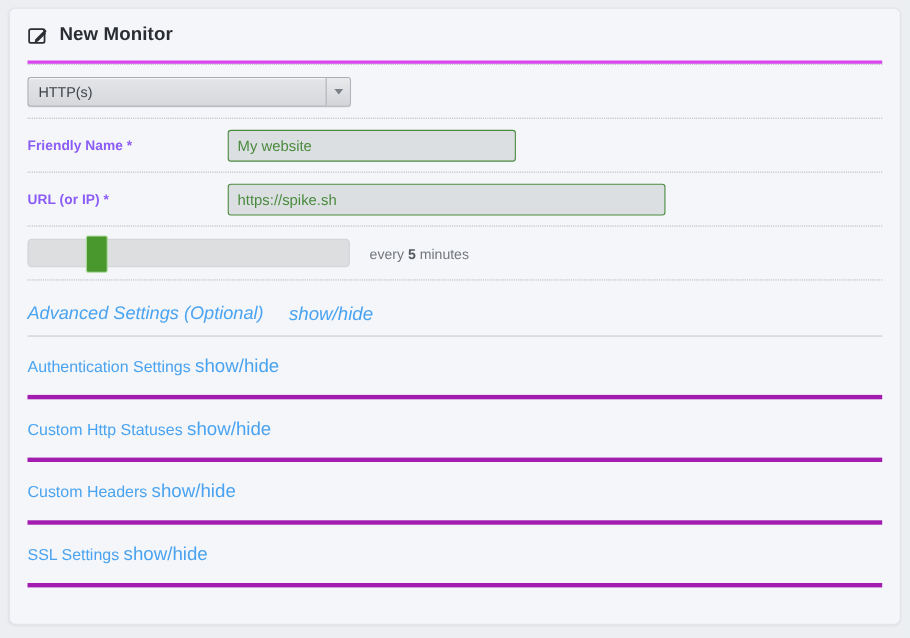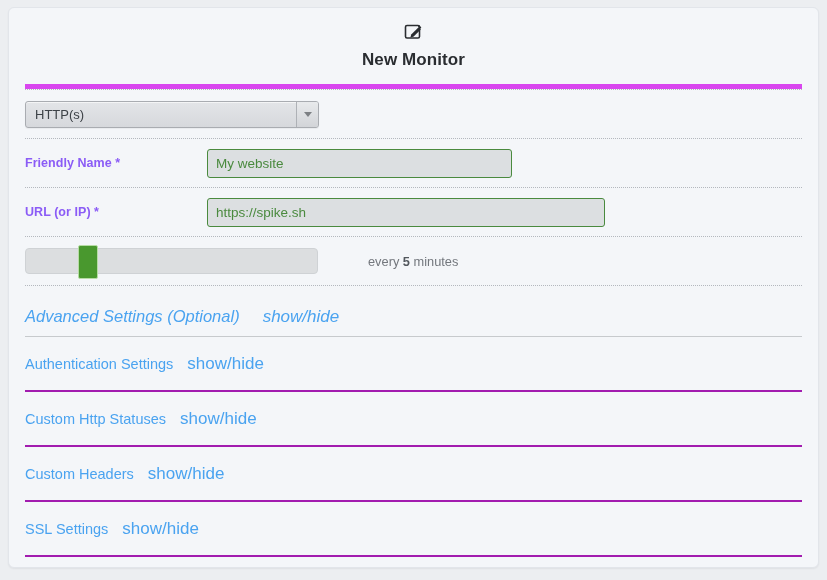--- a/index.html
+++ b/index.html
@@ -29,22 +29,21 @@
 
   
   .card-header {
     padding: 13px 16px 0 16px;
   }
   .header-row {
     display: flex;
     align-items: center;
     gap: 10px;
     padding-bottom: 14px;
-    border-bottom: 5px solid #d946ef;
-    flex-direction: column;
+    border-bottom: 3px solid #d946ef;
   }
   .edit-icon {
     width: 19px; height: 19px;
     display: inline-block;
     flex: none;
     position: relative;
     top: 1px;
   }
   .edit-icon svg { display: block; }
   .page-title {
@@ -127,25 +126,25 @@
     height: 29px;
     background: #dcdfe1;
     border: 1px solid #4a8a3e;
     border-radius: 3px;
     display: flex;
     align-items: center;
     padding-left: 8px;
     font-size: 13.5px;
     color: #4a8a3e;
   }
-  .input-name  { width: 305px; }
+  .input-name  { width: 262px; }
   .input-url   { width: 398px; }
 
   
-  .slider-wrap { display: flex; align-items: center; gap: 32px; }
+  .slider-wrap { display: flex; align-items: center; }
   .slider-track {
     position: relative;
     width: 293px;
     height: 26px;
     background: #dcdee0;
     border: 1px solid #cfd2d5;
     border-radius: 4px;
   }
   .slider-handle {
     position: absolute;
@@ -181,23 +180,23 @@
     color: #4aa3f0;
     font-size: 17px;
   }
   .solid-sep {
     border-top: 1px solid #c7cacd;
     height: 0;
   }
   .adv-row {
     display: flex;
     align-items: baseline;
-    gap: 14px;
+    gap: 4px;
     padding: 17px 0 16px 0;
-    border-bottom: 2px solid #a21caf;
+    border-bottom: 4px solid #a21caf;
   }
   .adv-row-title {
     color: #4aa3f0;
     font-size: 14.5px;
   }
 </style>
 </head>
 <body>
 
 <div class="page">

